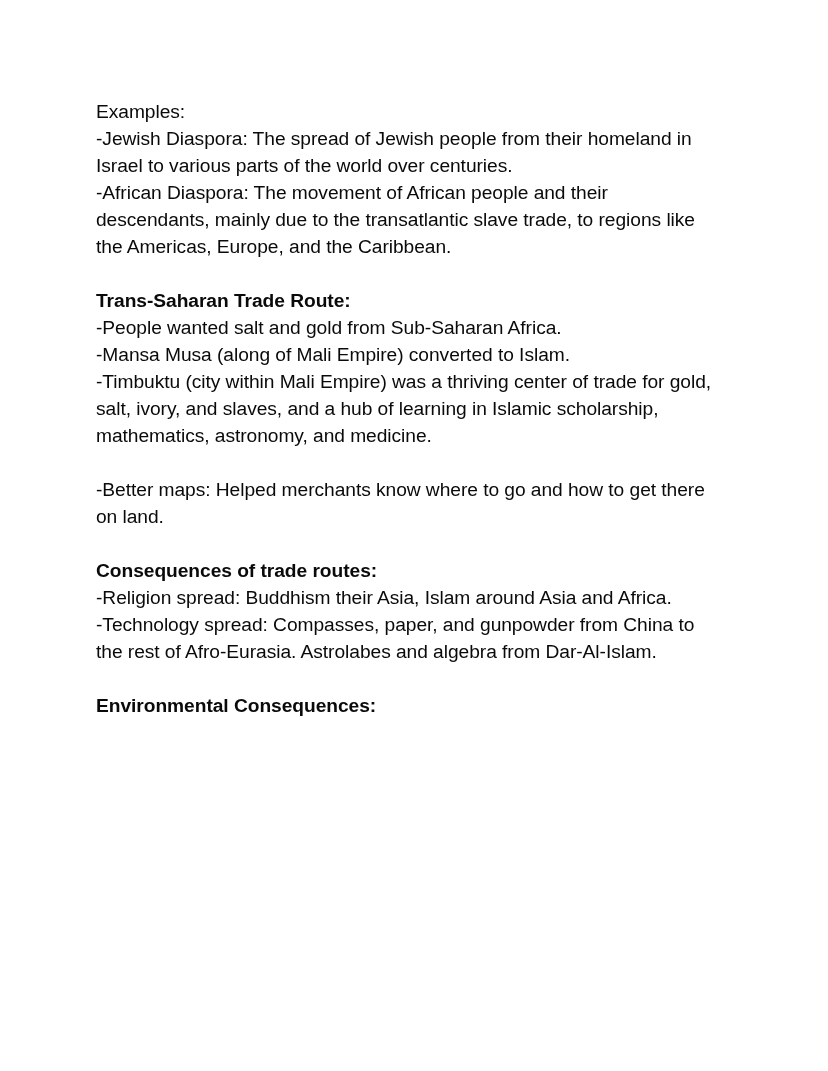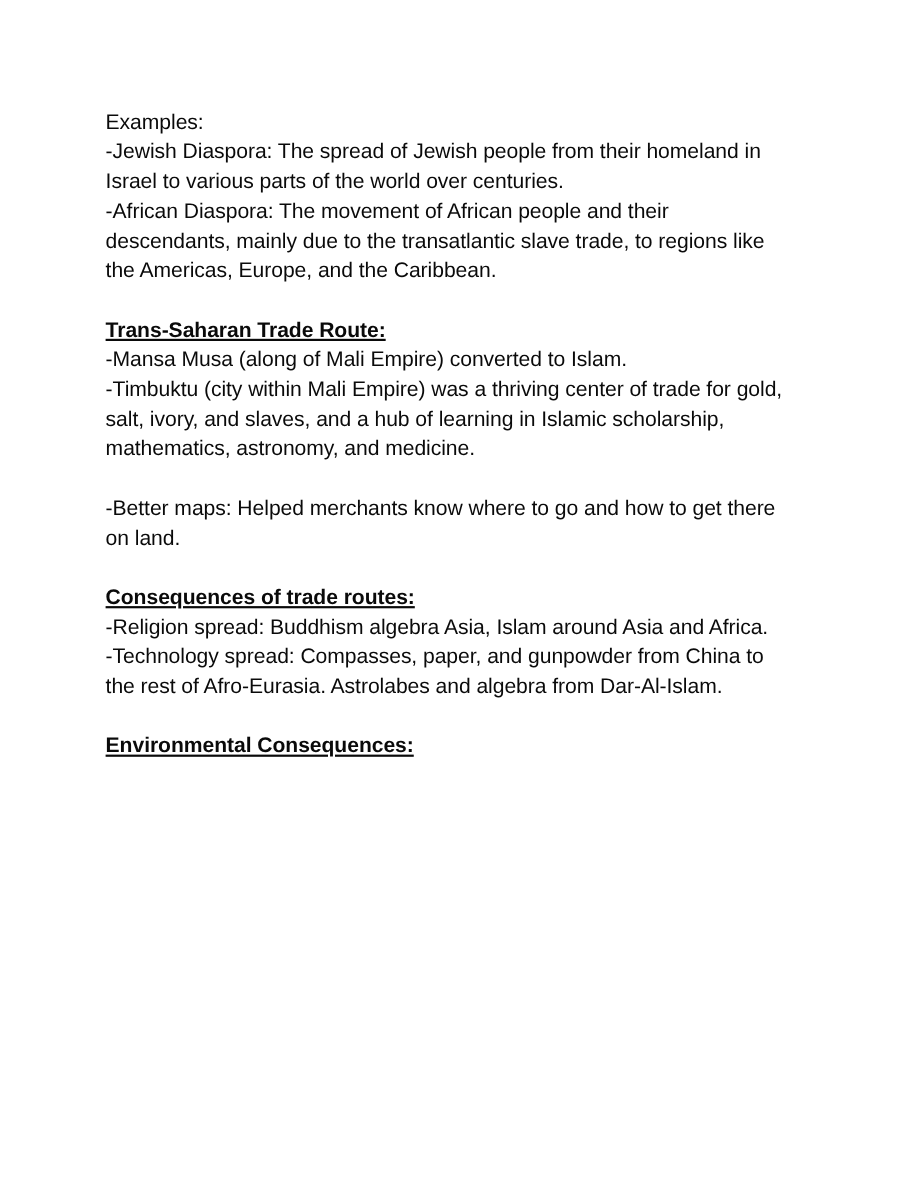--- a/index.html
+++ b/index.html
@@ -36,21 +36,20 @@
   .block:last-child {
     margin-bottom: 0;
   }
   .para {
     display: block;
     margin: 0;
   }
   .heading {
     display: inline-block;
     font-weight: bold;
-    text-decoration: underline;
     text-underline-offset: 2px;
     text-decoration-thickness: 2px;
   }
   .heading-row {
     display: block;
   }
   b, .bold {
     font-weight: normal;
   }
 </style>
@@ -59,28 +58,29 @@
 
 <div class="page">
   <div class="doc-body" id="doc-body">
       <div class="block">
         <div class="para"><span>Examples:</span></div>
         <div class="para"><span>-</span><span class="bold">Jewish Diaspora</span><span>: The spread of Jewish people from their homeland in Israel to various parts of the world over centuries.</span></div>
         <div class="para"><span>-</span><span class="bold">African Diaspora</span><span>: The movement of African people and their descendants, mainly due to the transatlantic slave trade, to regions like the Americas, Europe, and the Caribbean.</span></div>
       </div>
       <div class="block">
         <div class="heading-row"><span class="heading">Trans-Saharan Trade Route:</span></div>
+        <div class="para"><span>-People wanted salt and gold from Sub-Saharan Africa.</span></div>
         <div class="para"><span>-Mansa Musa (along of Mali Empire) converted to Islam.</span></div>
         <div class="para"><span>-Timbuktu (city within Mali Empire) was a thriving center of trade for gold, salt, ivory, and slaves, and a hub of learning in Islamic scholarship, mathematics, astronomy, and medicine.</span></div>
       </div>
       <div class="block">
         <div class="para"><span>-Better maps: Helped merchants know where to go and how to get there on land.</span></div>
       </div>
       <div class="block">
         <div class="heading-row"><span class="heading">Consequences of trade routes:</span></div>
-        <div class="para"><span>-Religion spread: Buddhism algebra Asia, Islam around Asia and Africa.</span></div>
+        <div class="para"><span>-Religion spread: Buddhism their Asia, Islam around Asia and Africa.</span></div>
         <div class="para"><span>-Technology spread: Compasses, paper, and gunpowder from China to the rest of Afro-Eurasia. Astrolabes and algebra from Dar-Al-Islam.</span></div>
       </div>
       <div class="block">
         <div class="heading-row"><span class="heading">Environmental Consequences:</span></div>
       </div>
     </div>
 </div>
 
 </body></html>

